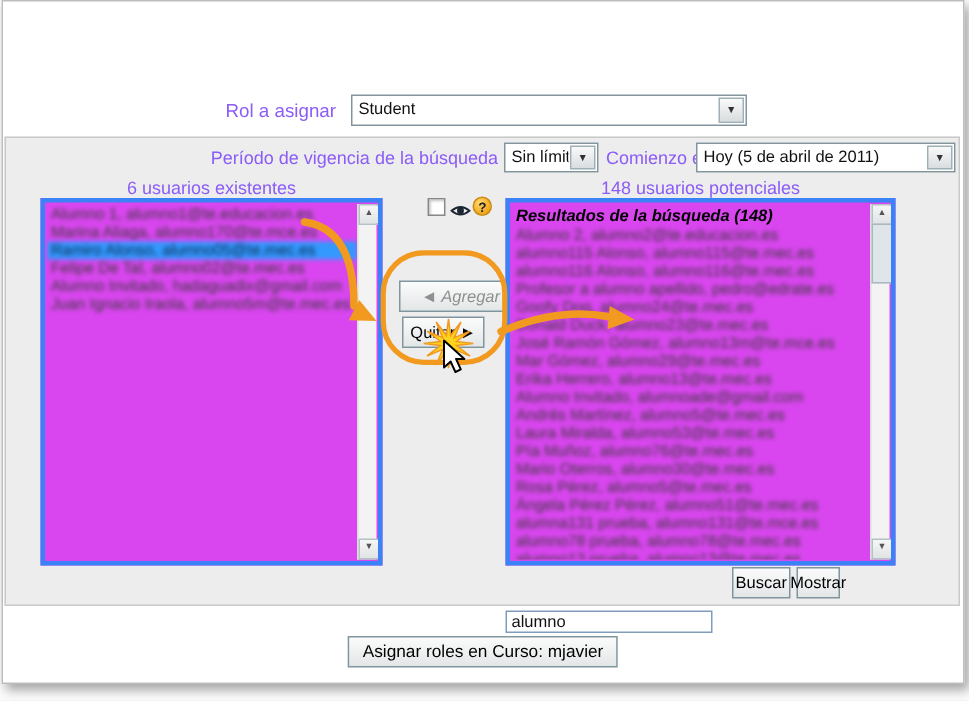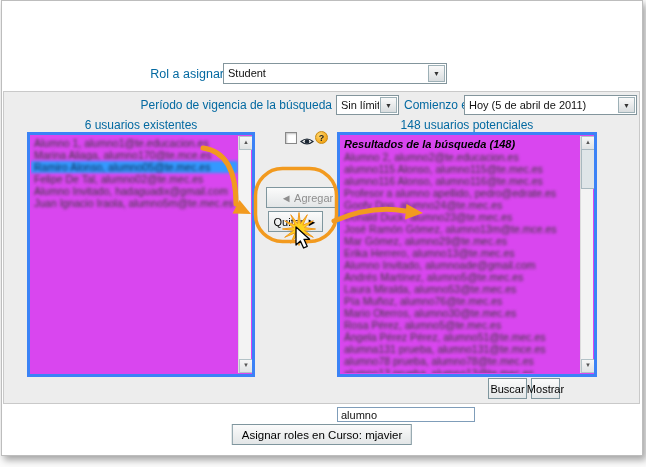--- a/index.html
+++ b/index.html
@@ -19,21 +19,21 @@
   .title-row{left:0;right:0;top:19px;text-align:center;font-size:17px;font-weight:bold;color:#111;white-space:nowrap;}
   .blurred{filter:blur(1.4px);}
   .blur-strong{filter:blur(2px);}
   .help-ico{
     display:inline-block;width:13px;height:13px;border-radius:50%;
     background:radial-gradient(circle at 35% 30%, #ffd76e, #f2a71b 70%);
     border:1px solid #c98a12;color:#222;font-size:9px;font-weight:bold;
     line-height:13px;text-align:center;vertical-align:middle;margin-left:6px;
   }
   
-  .lbl{font-size:12px;color:#0369a1;white-space:nowrap;}
+  .lbl{font-size:12px;color:#8b5cf6;white-space:nowrap;}
   .rt{text-align:right;}
   
   .winsel{background:#fff;border:1px solid #83959c;display:flex;align-items:stretch;font-size:11px;color:#111;}
   .winsel .txt{flex:1;padding:2px 2px 2px 4px;white-space:nowrap;overflow:hidden;line-height:14px;}
   .winsel .sbtn{
     width:15px;margin:1px;background:linear-gradient(#f9f9f9,#d9dddf);
     border:1px solid #9db0b6;font-size:7px;color:#333;
     display:flex;align-items:center;justify-content:center;
   }
   
@@ -68,21 +68,21 @@
   
   .overlay{position:absolute;left:0;top:0;width:646px;height:467px;pointer-events:none;z-index:20;}
 </style>
 </head>
 <body>
 
 <div class="sheet">
 
 
   <div class="abs lbl rt" style="left:20px;top:66px;width:202px;font-size:12.5px;">Rol a asignar</div>
-  <div class="abs winsel" style="left:221px;top:62px;width:224px;height:21px;gap:21px;">
+  <div class="abs winsel" style="left:232px;top:62px;width:264px;height:21px;gap:21px;">
     <span class="txt">Student</span>
     <span class="sbtn">▼</span>
   </div>
 
   <div class="abs panel"></div>
 
   <div class="abs lbl rt" style="left:40px;top:97px;width:290px;">Período de vigencia de la búsqueda</div>
   <div class="abs winsel" style="left:334px;top:94px;width:63px;height:20px;">
     <span class="txt">Sin límite</span>
     <span class="sbtn">▼</span>
@@ -113,21 +113,21 @@
 
   <div class="abs cb" style="left:283px;top:131px;"></div>
   <span class="abs" style="left:298px;top:132px;">
     <svg width="14" height="11" viewBox="0 0 14 11">
       <path d="M1,5.5 Q7,0.5 13,5.5 Q7,10.5 1,5.5 Z" fill="none" stroke="#1c2733" stroke-width="1.2"></path>
       <circle cx="7" cy="5.5" r="2.3" fill="#1c2733"></circle>
     </svg>
   </span>
   <span class="abs help-ico" style="left:313px;top:130px;margin-left:0;">?</span>
 
-  <div class="abs btn3d disabled" style="left:264px;top:186px;width:82px;height:21px;">◄ Agregar</div>
+  <div class="abs btn3d disabled" style="left:264px;top:186px;width:82px;height:21px;font-style:italic;">◄ Agregar</div>
   <div class="abs btn3d" style="left:266px;top:210px;width:55px;height:21px;">Quitar ►</div>
 
   <div class="abs list" style="left:335px;top:131px;width:260px;height:245px;">
     <div class="rows">
       <div class="results-label">Resultados de la búsqueda (148)</div>
     <div class="row blurred">Alumno 2, alumno2@te.educacion.es</div>
         <div class="row blurred">alumno115 Alonso, alumno115@te.mec.es</div>
         <div class="row blurred">alumno116 Alonso, alumno116@te.mec.es</div>
         <div class="row blurred">Profesor a alumno apellido, pedro@edrate.es</div>
         <div class="row blurred">Goofy Dog, alumno24@te.mec.es</div>

